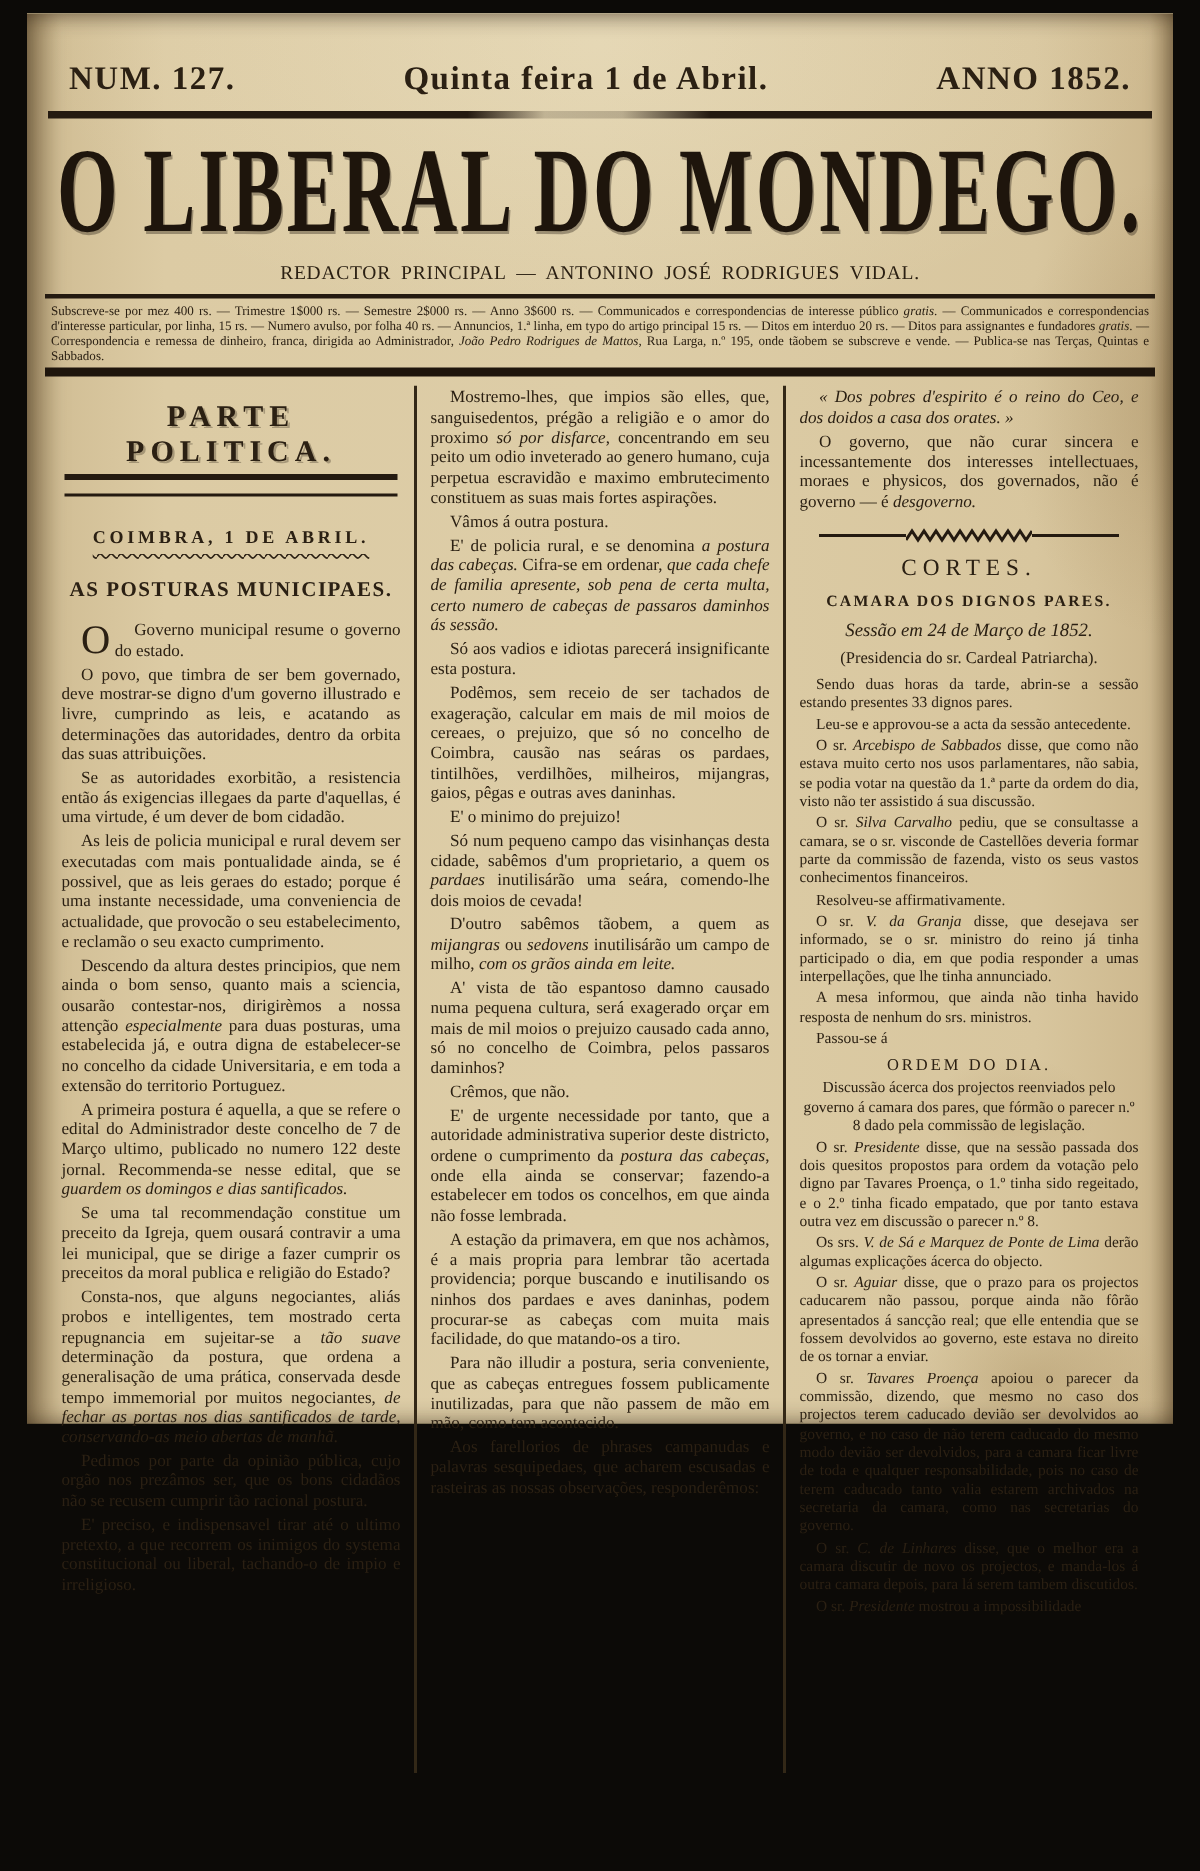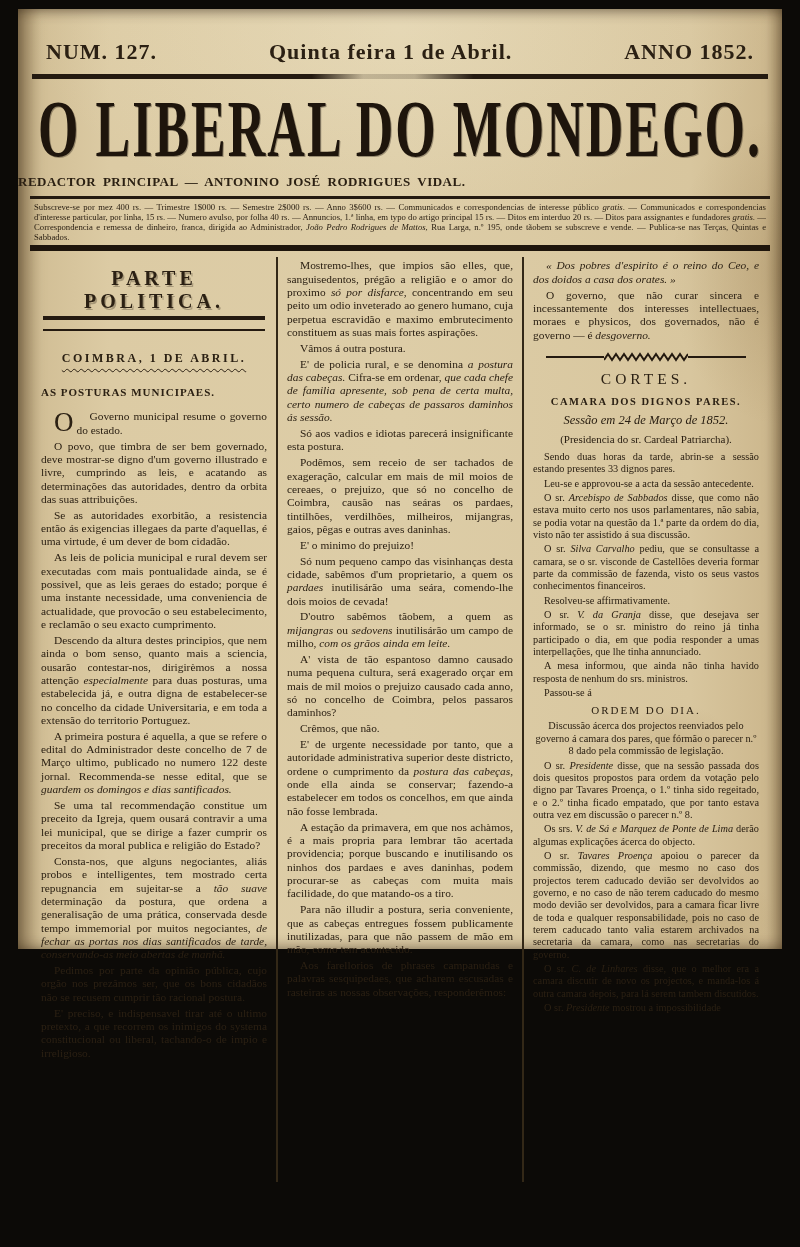--- a/index.html
+++ b/index.html
@@ -33,21 +33,21 @@
     background:linear-gradient(90deg,#241a10 0%,#241a10 38%,rgba(36,26,16,0.18) 45%,rgba(36,26,16,0.22) 52%,#241a10 60%,#241a10 100%);
   }
   .masthead-wrap{height:86px;margin-top:4px;text-align:center;}
   .masthead-title{
     display:inline-block;font-weight:bold;font-size:52px;letter-spacing:2px;
     white-space:nowrap;color:#1e150c;
     transform:scaleY(1.55);transform-origin:center top;
     text-shadow:1px 1px 0 rgba(30,21,12,0.35);
   }
   .redactor{
-    text-align:left;font-weight:bold;font-size:13px;letter-spacing:0.5px;
+    text-align:center;font-weight:normal;font-size:13px;letter-spacing:0.5px;
     word-spacing:3px;margin-top:5px;
   }
   .rule-thin{height:3px;background:#241a10;margin:6px 12px 0;}
   .subscription{
     margin:3px 16px 0;font-size:8.7px;line-height:1.16;text-align:justify;
     color:#2b2013;
   }
   .rule-thick{height:6px;background:#1e150c;margin:3px 12px 0;}
   .columns{
     display:flex;margin:6px 14px 0;height:925px;overflow:hidden;
@@ -72,21 +72,21 @@
     color:#2b2013;text-shadow:1.5px 1.5px 0 rgba(43,32,19,0.3);
   }
   .ornament-rule{height:9px;border-top:4px solid #241a10;border-bottom:2px solid #241a10;margin:3px 2px 0;}
   .dateline{
     text-align:center;font-weight:bold;font-size:12px;letter-spacing:2.5px;
     margin:20px 18px 8px;
     text-decoration:underline;text-decoration-style:wavy;
     text-decoration-thickness:1px;text-underline-offset:6px;
   }
   .headline{
-    text-align:left;font-weight:bold;font-size:11px;letter-spacing:1px;
+    text-align:center;font-weight:bold;font-size:14px;letter-spacing:1px;
     margin:20px 0 12px;
   }
   .squiggle{display:flex;align-items:center;width:200px;margin:10px auto 4px;}
   .sq-line{flex:1;height:2.5px;background:#241a10;}
   .section-title{text-align:center;font-size:15.5px;letter-spacing:4px;margin:8px 0 8px;}
   .subsection-title{text-align:center;font-weight:bold;font-size:10.5px;letter-spacing:1.5px;margin:0 0 6px;}
   .session-line{text-align:center;font-style:italic;font-size:12.5px;margin:0 0 5px;}
   .presidency-line{text-align:center;font-size:11px;margin:0 0 6px;}
   .ordem-title{text-align:center;font-size:11px;letter-spacing:2px;margin:5px 0 4px;}
 </style>
@@ -167,19 +167,20 @@
         <p class="para small">O sr. <i>Arcebispo de Sabbados</i> disse, que como não estava muito certo nos usos parlamentares, não sabia, se podia votar na questão da 1.ª parte da ordem do dia, visto não ter assistido á sua discussão.</p>
         <p class="para small">O sr. <i>Silva Carvalho</i> pediu, que se consultasse a camara, se o sr. visconde de Castellões deveria formar parte da commissão de fazenda, visto os seus vastos conhecimentos financeiros.</p>
         <p class="para small">Resolveu-se affirmativamente.</p>
         <p class="para small">O sr. <i>V. da Granja</i> disse, que desejava ser informado, se o sr. ministro do reino já tinha participado o dia, em que podia responder a umas interpellações, que lhe tinha annunciado.</p>
         <p class="para small">A mesa informou, que ainda não tinha havido resposta de nenhum do srs. ministros.</p>
         <p class="para small">Passou-se á</p>
         <div class="ordem-title">ORDEM DO DIA.</div>
         <p class="para small center">Discussão ácerca dos projectos reenviados pelo governo á camara dos pares, que fórmão o parecer n.º 8 dado pela commissão de legislação.</p>
         <p class="para small">O sr. <i>Presidente</i> disse, que na sessão passada dos dois quesitos propostos para ordem da votação pelo digno par Tavares Proença, o 1.º tinha sido regeitado, e o 2.º tinha ficado empatado, que por tanto estava outra vez em discussão o parecer n.º 8.</p>
         <p class="para small">Os srs. <i>V. de Sá e Marquez de Ponte de Lima</i> derão algumas explicações ácerca do objecto.</p>
+        <p class="para small">O sr. <i>Aguiar</i> disse, que o prazo para os projectos caducarem não passou, porque ainda não fôrão apresentados á sancção real; que elle entendia que se fossem devolvidos ao governo, este estava no direito de os tornar a enviar.</p>
         <p class="para small">O sr. <i>Tavares Proença</i> apoiou o parecer da commissão, dizendo, que mesmo no caso dos projectos terem caducado devião ser devolvidos ao governo, e no caso de não terem caducado do mesmo modo devião ser devolvidos, para a camara ficar livre de toda e qualquer responsabilidade, pois no caso de terem caducado tanto valia estarem archivados na secretaria da camara, como nas secretarias do governo.</p>
         <p class="para small">O sr. <i>C. de Linhares</i> disse, que o melhor era a camara discutir de novo os projectos, e manda-los á outra camara depois, para lá serem tambem discutidos.</p>
         <p class="para small">O sr. <i>Presidente</i> mostrou a impossibilidade</p>
       </div>
   </div>
 
 </div>
 
 </body></html>

